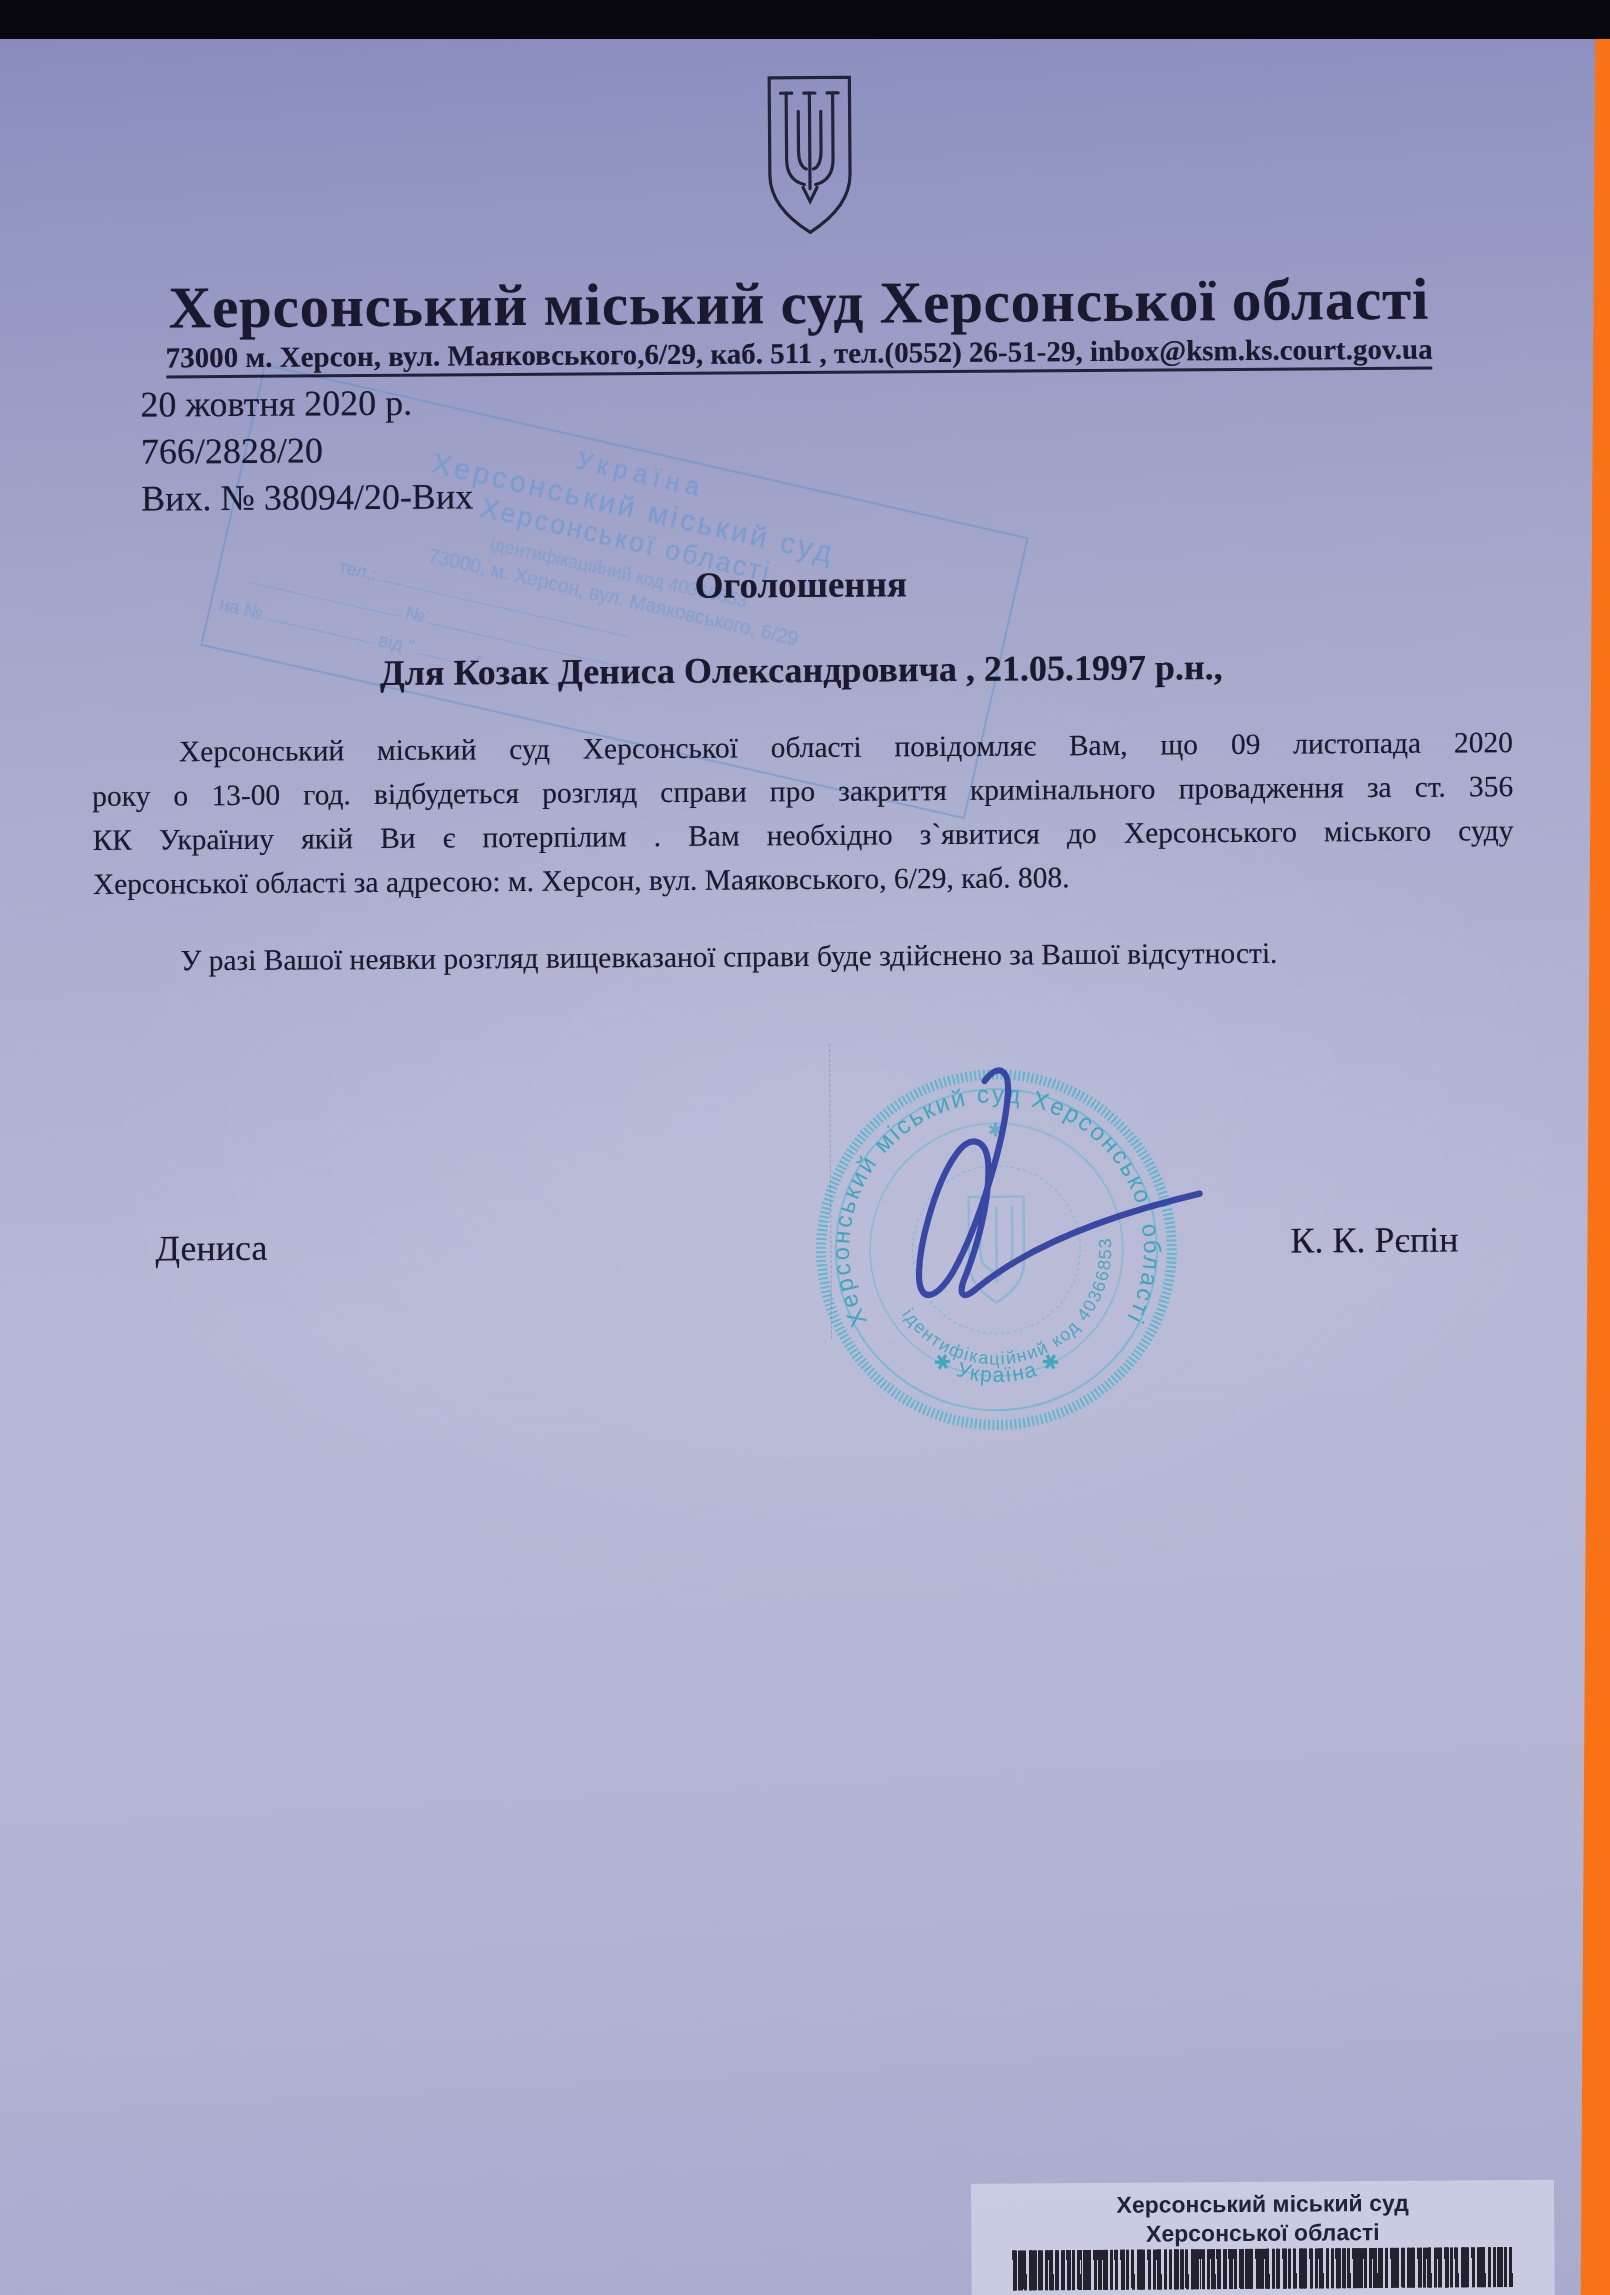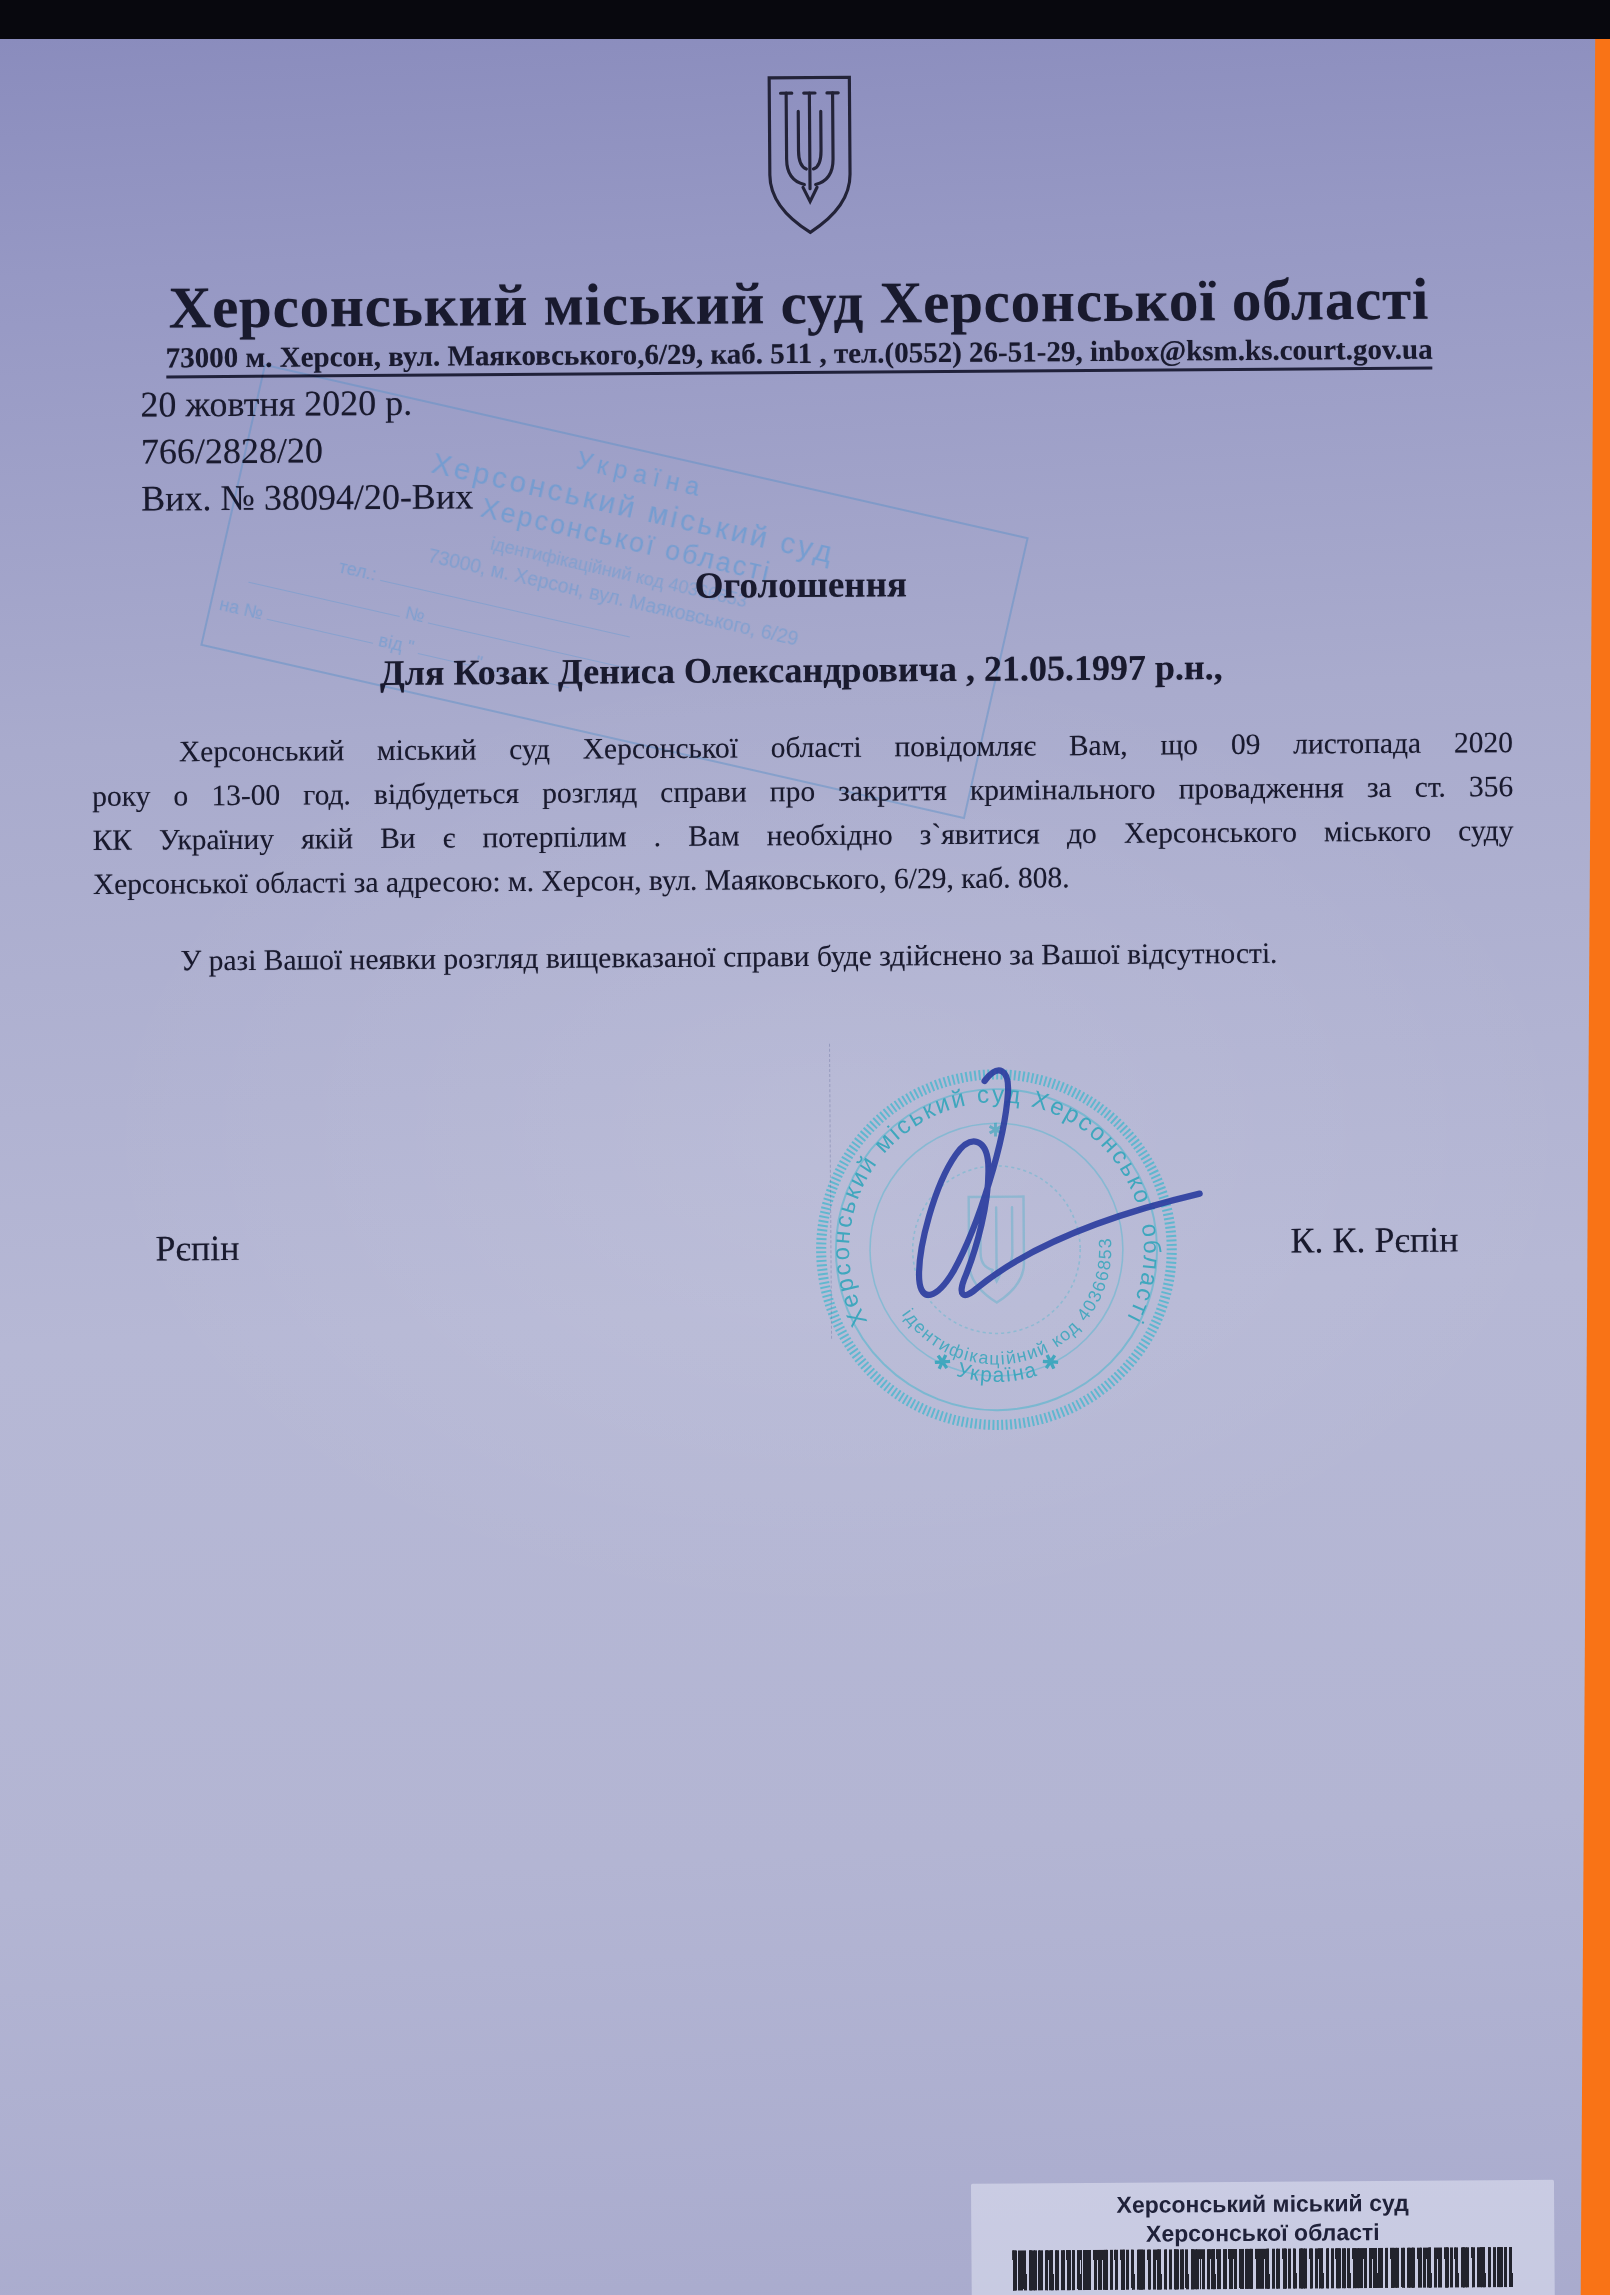--- a/index.html
+++ b/index.html
@@ -162,21 +162,21 @@
 
       <div class="crease"></div>
 
       <svg class="sig" viewBox="0 0 430 340">
         <path d="M 142,57 C 160,34 174,42 172,72 C 168,132 134,242 100,302 C 78,338 58,342 56,312
                  C 54,272 77,190 104,152 C 124,124 144,132 146,164 C 148,212 130,274 114,312
                  C 106,332 112,340 130,324 C 172,290 252,242 418,204" fill="none" stroke="#2c3e9f" stroke-width="8" stroke-linecap="round" opacity=".92"></path>
       </svg>
 
       <div class="judgeRow soft">
-        <span>Рєпін</span>
+        <span>Дениса</span>
         <span>К. К. Рєпін</span>
       </div>
 
       <div class="flabel">
         <div class="t" style="padding-top:7.8px">Херсонський міський суд</div>
         <div class="t">Херсонської області</div>
         <div class="barcode"></div>
         <div class="bcode">*2125*37782463*1*1*</div>
       </div>
 

